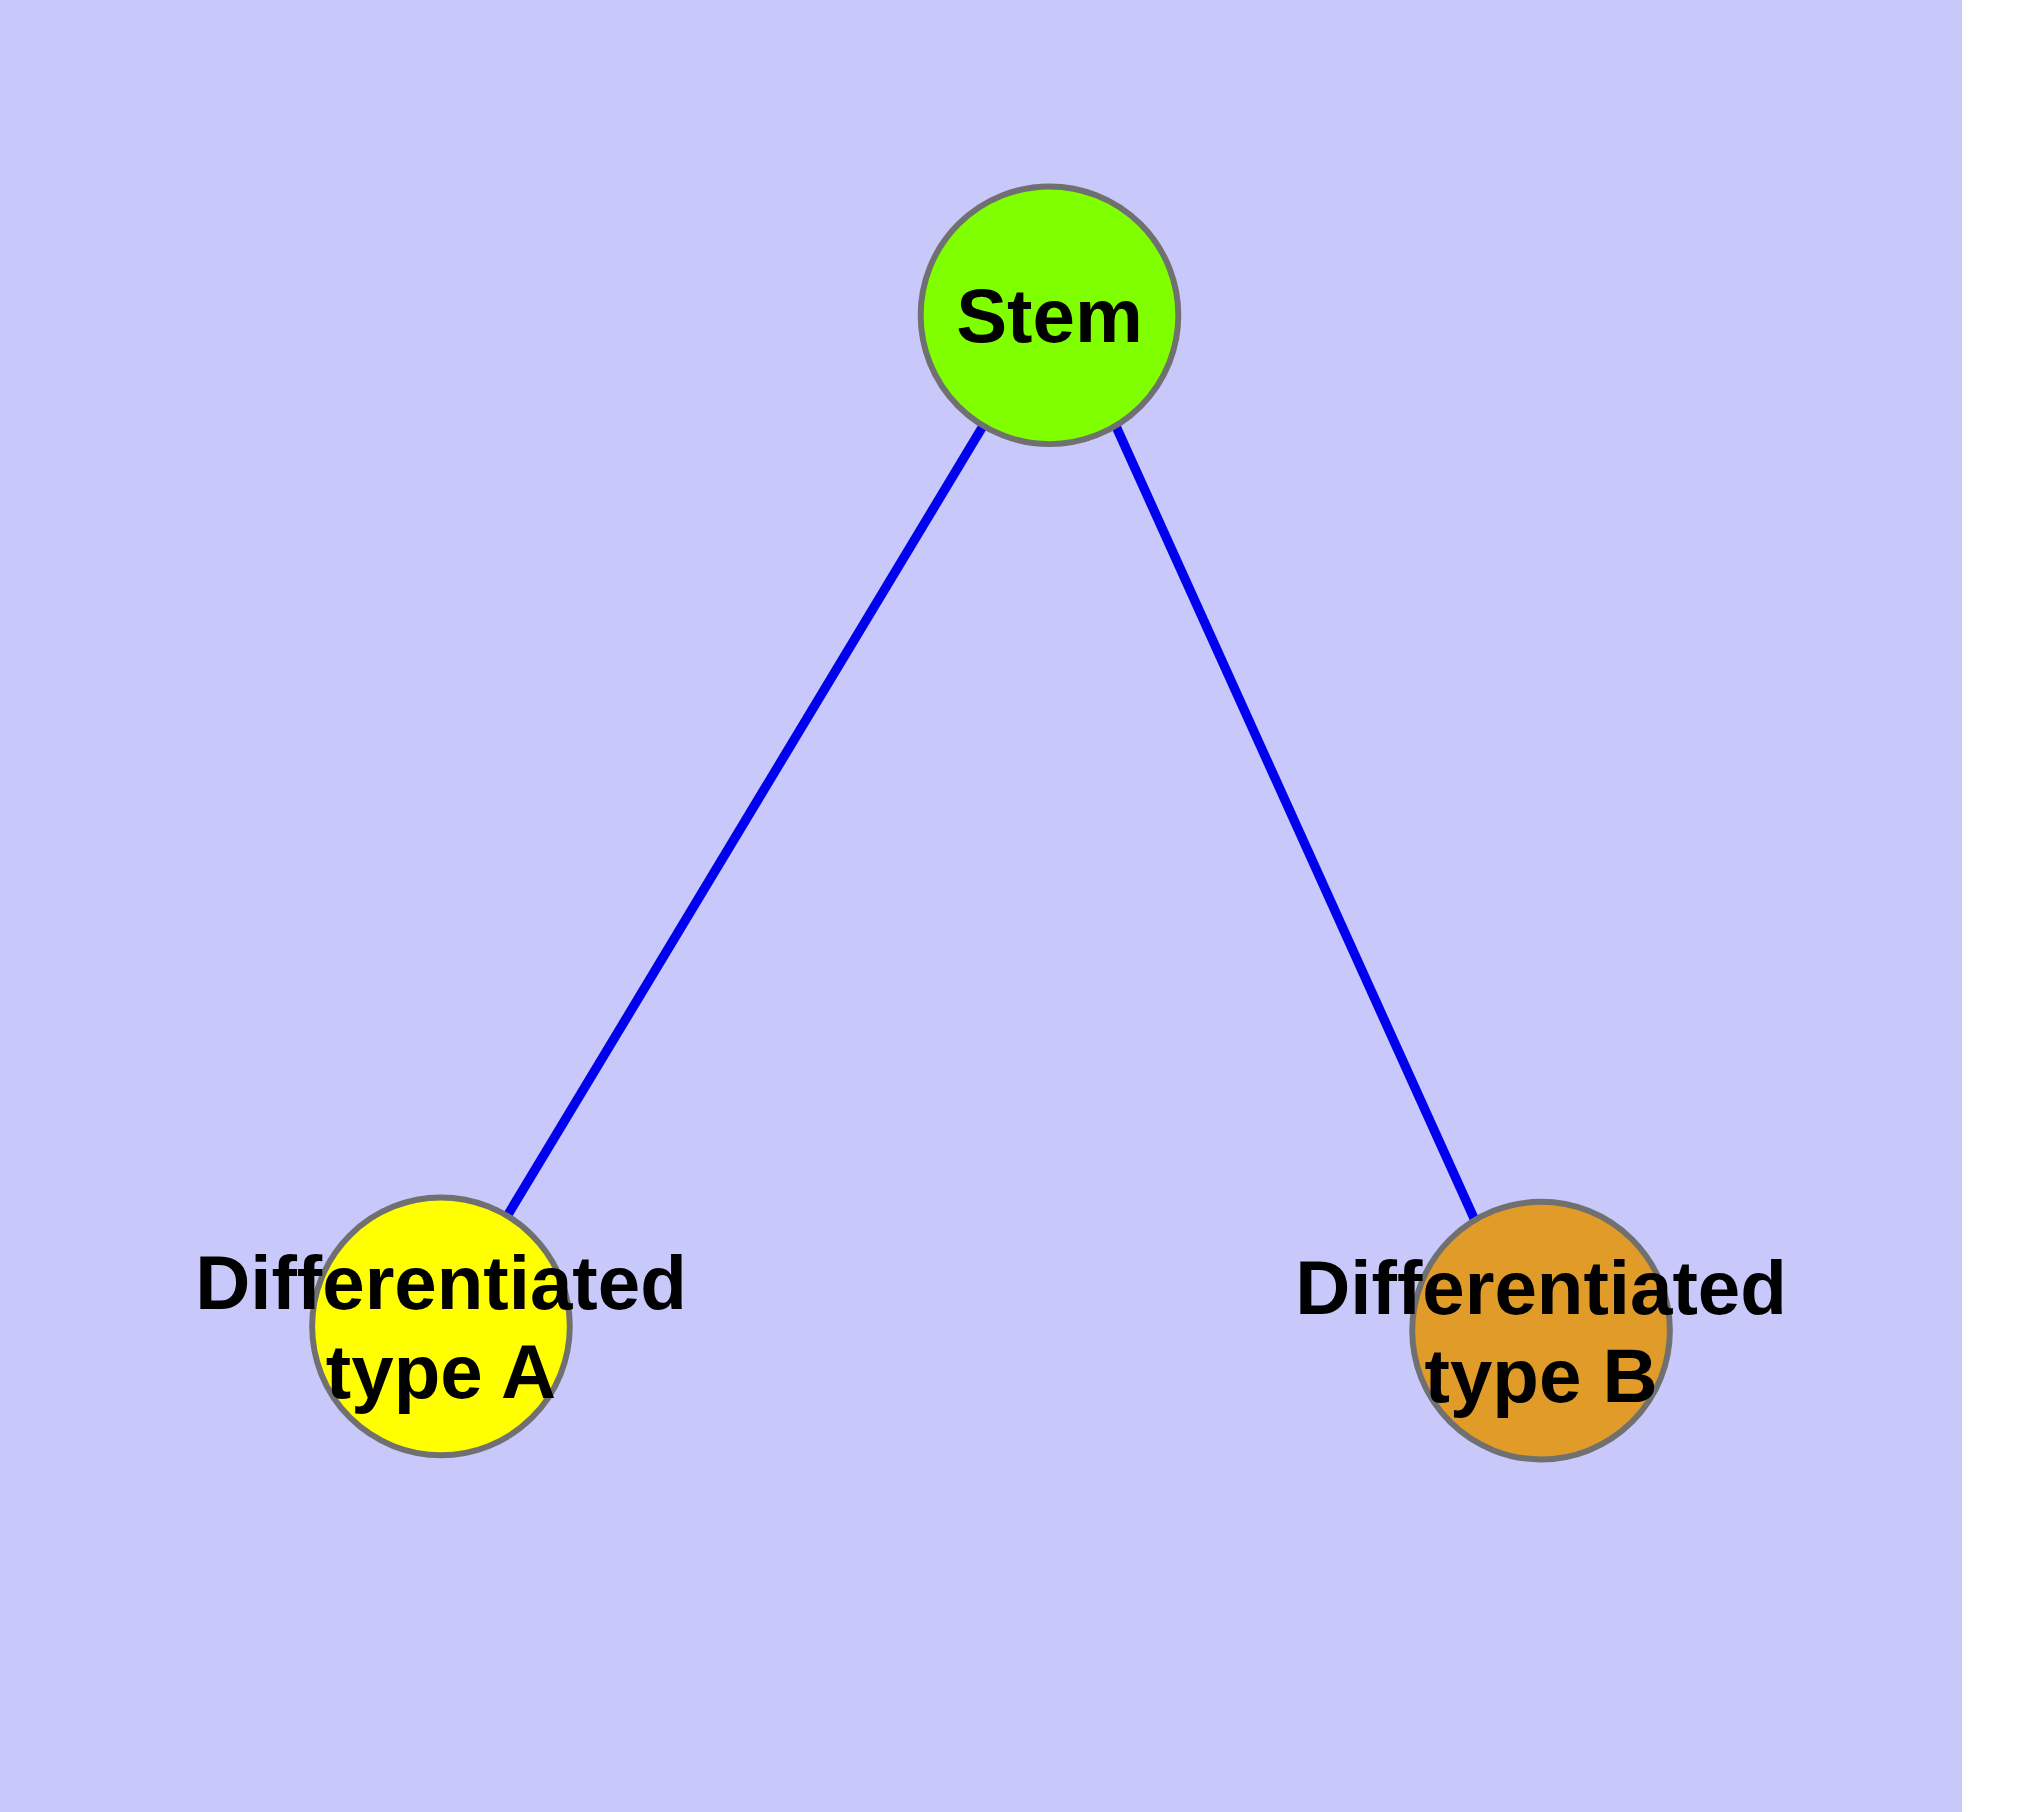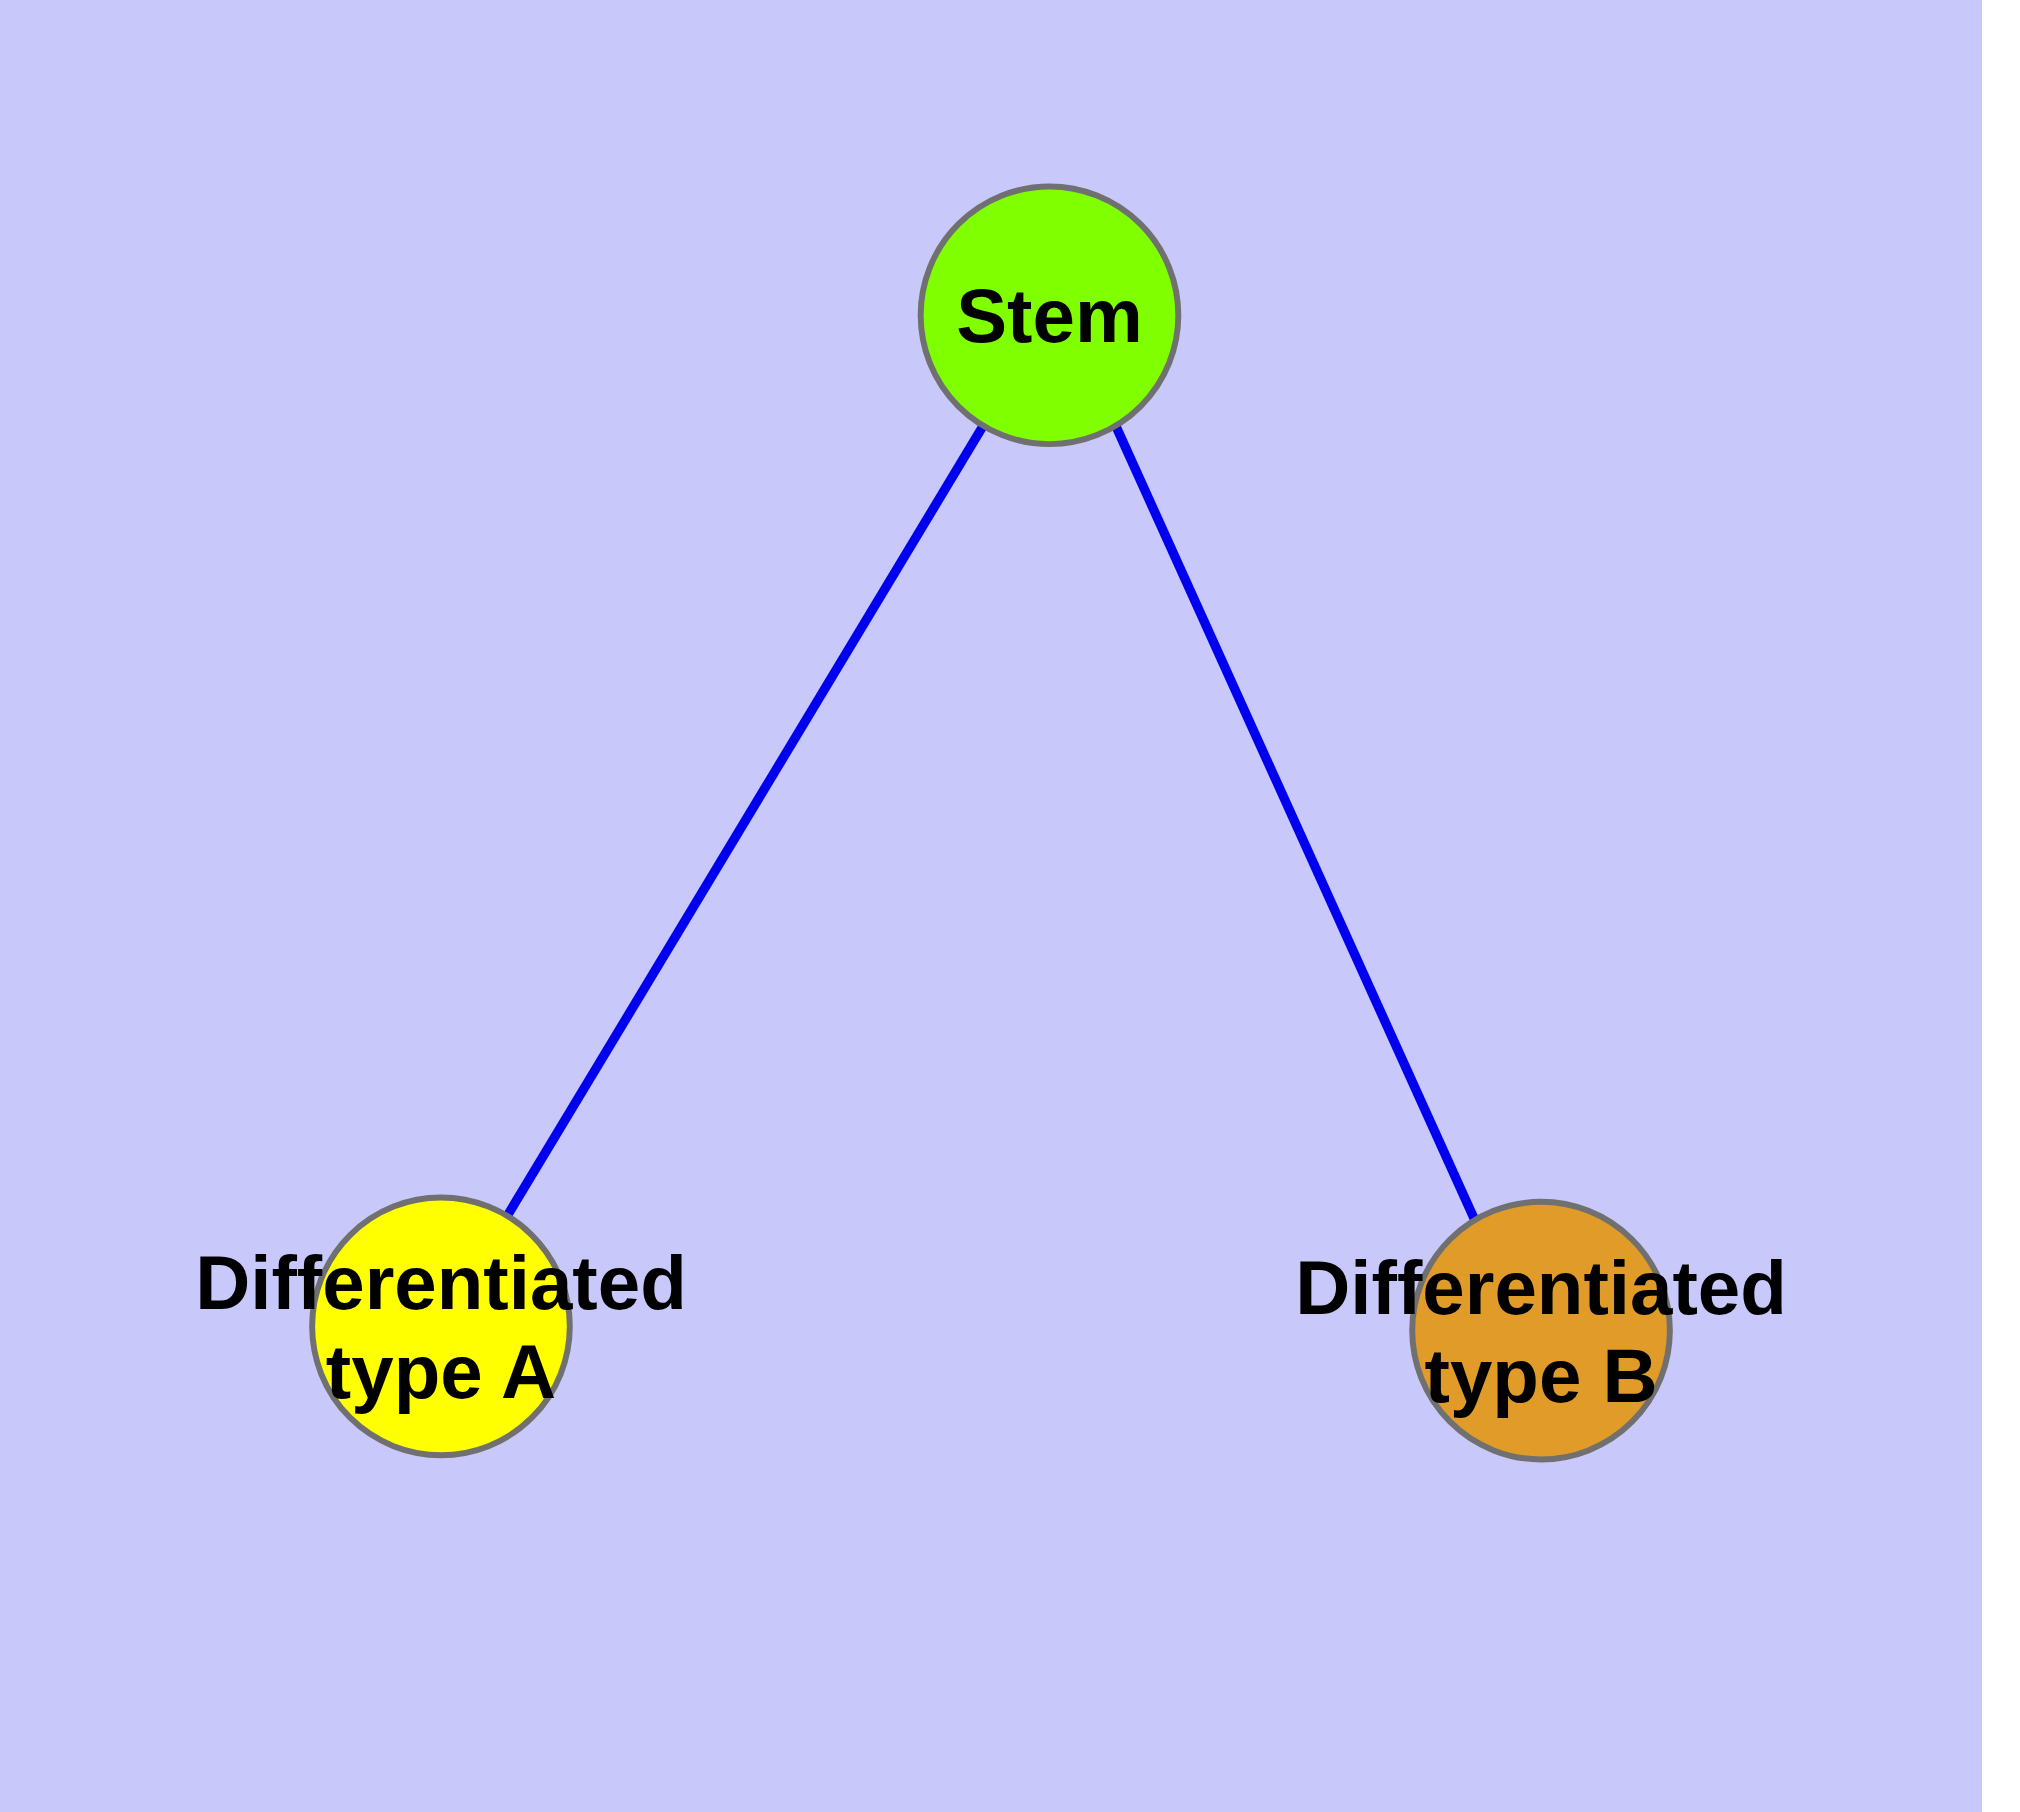--- a/index.html
+++ b/index.html
@@ -5,21 +5,20 @@
   html, body {
     margin: 0;
     padding: 0;
     background: #ffffff;
   }
   #canvas {
     position: relative;
     width: 1962px;
     height: 1812px;
     overflow: hidden;
-    padding-left: 20px;
   }
   #graph-svg {
     position: absolute;
     top: 0;
     left: 0;
     width: 2021px;
     height: 1812px;
     display: block;
   }
   .node-label {

